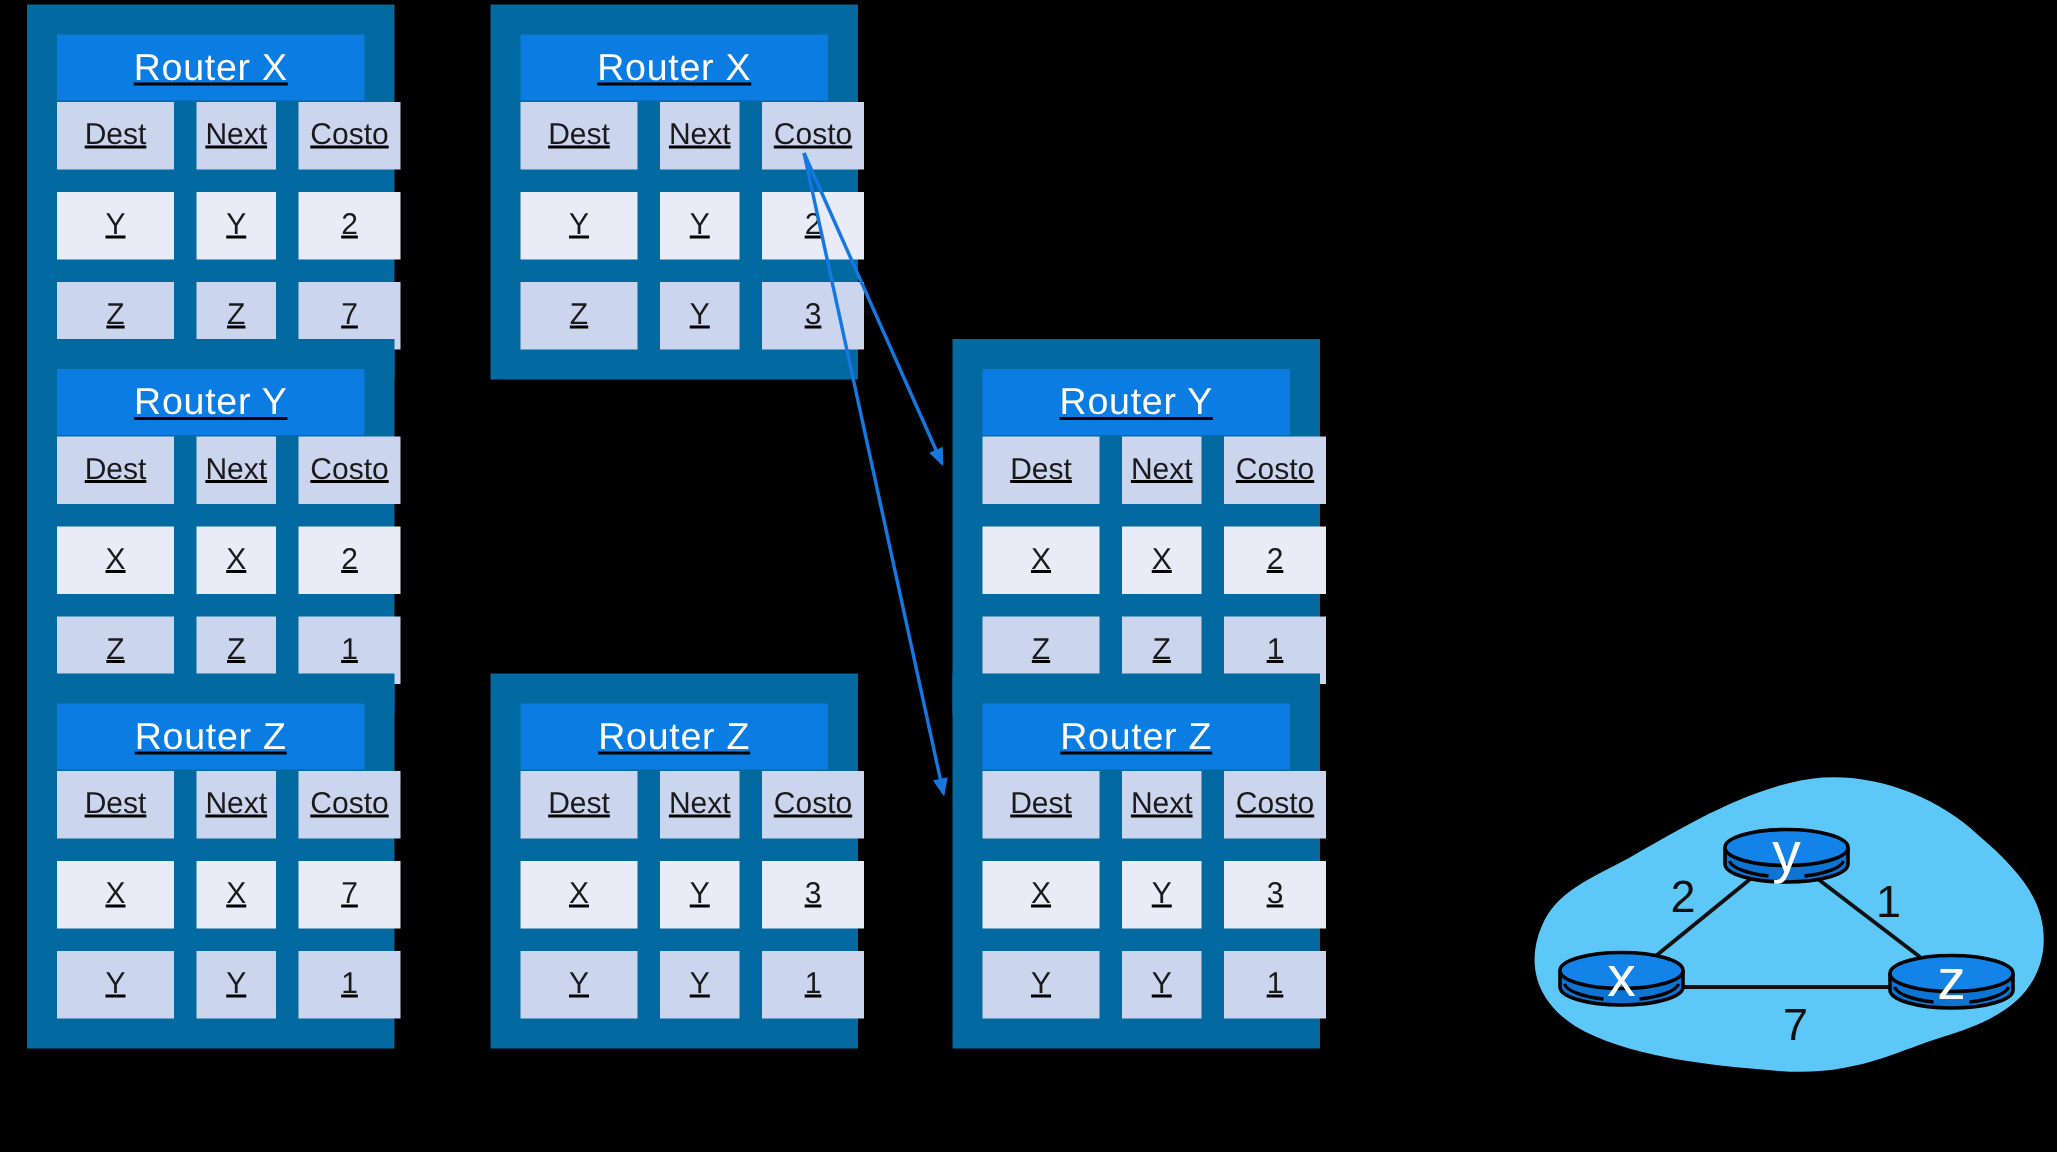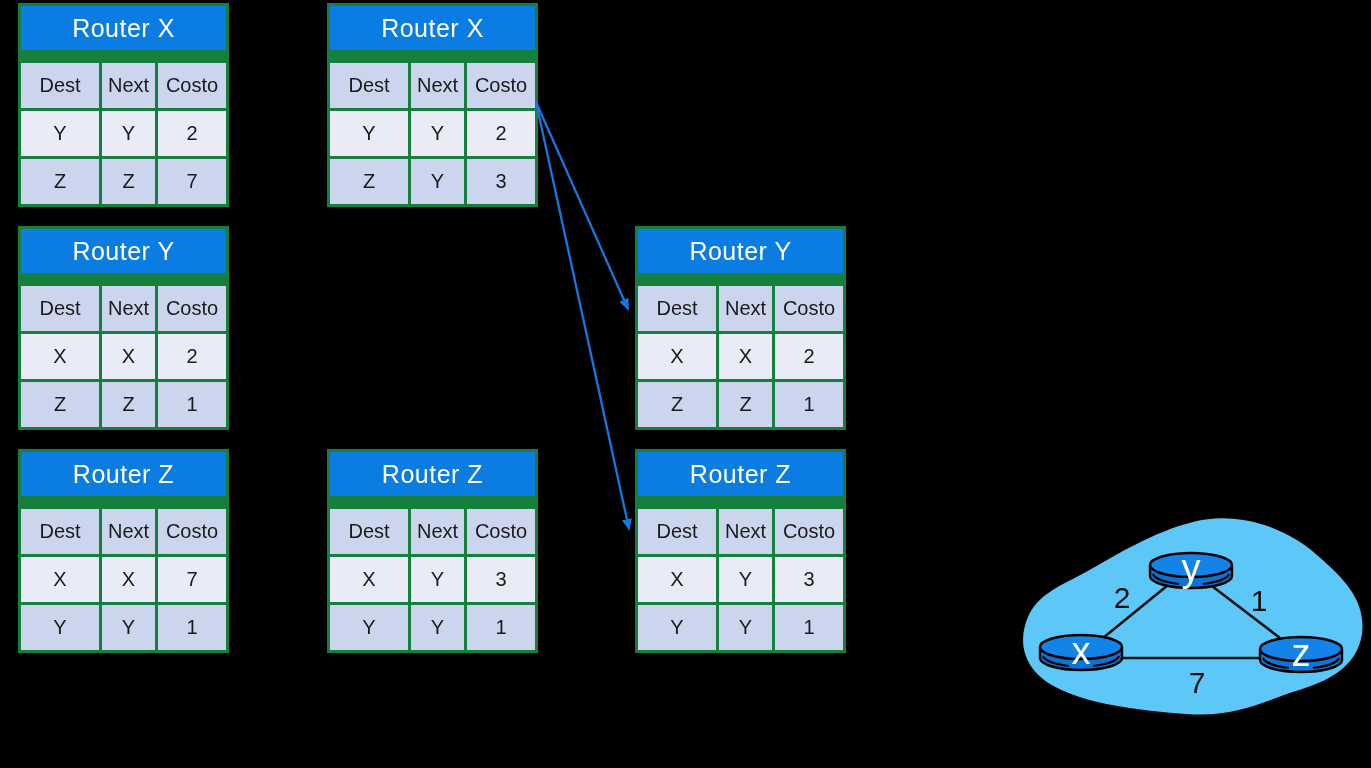--- a/index.html
+++ b/index.html
@@ -1,28 +1,28 @@
 <!DOCTYPE html>
 <html><head>
 <meta charset="utf-8">
 <style>
   html,body{margin:0;padding:0;background:#000;}
   .stage{
     position:relative;width:1371px;height:768px;background:#000;
     overflow:hidden;font-family:"Liberation Sans",sans-serif;
   }
   
-  .rtable{position:absolute;background:#15803d;padding:3px;width:205px;}
+  .rtable{position:absolute;background:#0369a1;padding:20px;width:205px;text-decoration:underline;}
   .ttitle{
     background:#0b7ce2;color:#ffffff;text-align:center;
     font-size:25px;height:44px;line-height:44px;letter-spacing:0.5px;
   }
   .tgrid{
     display:grid;grid-template-columns:78px 53px 68px;grid-auto-rows:45px;
-    gap:3px;margin-top:13px;
+    gap:15px;margin-top:1px;
   }
   .tgrid .cell{
     display:flex;align-items:center;justify-content:center;
     font-size:20px;color:#1a1a1a;
   }
   .hrow{background:#ccd5ee;}
   .lrow{background:#e9ecf6;}
   .drow{background:#ccd5ee;}
   
   .overlay{position:absolute;left:0;top:0;width:1371px;height:768px;pointer-events:none;}

